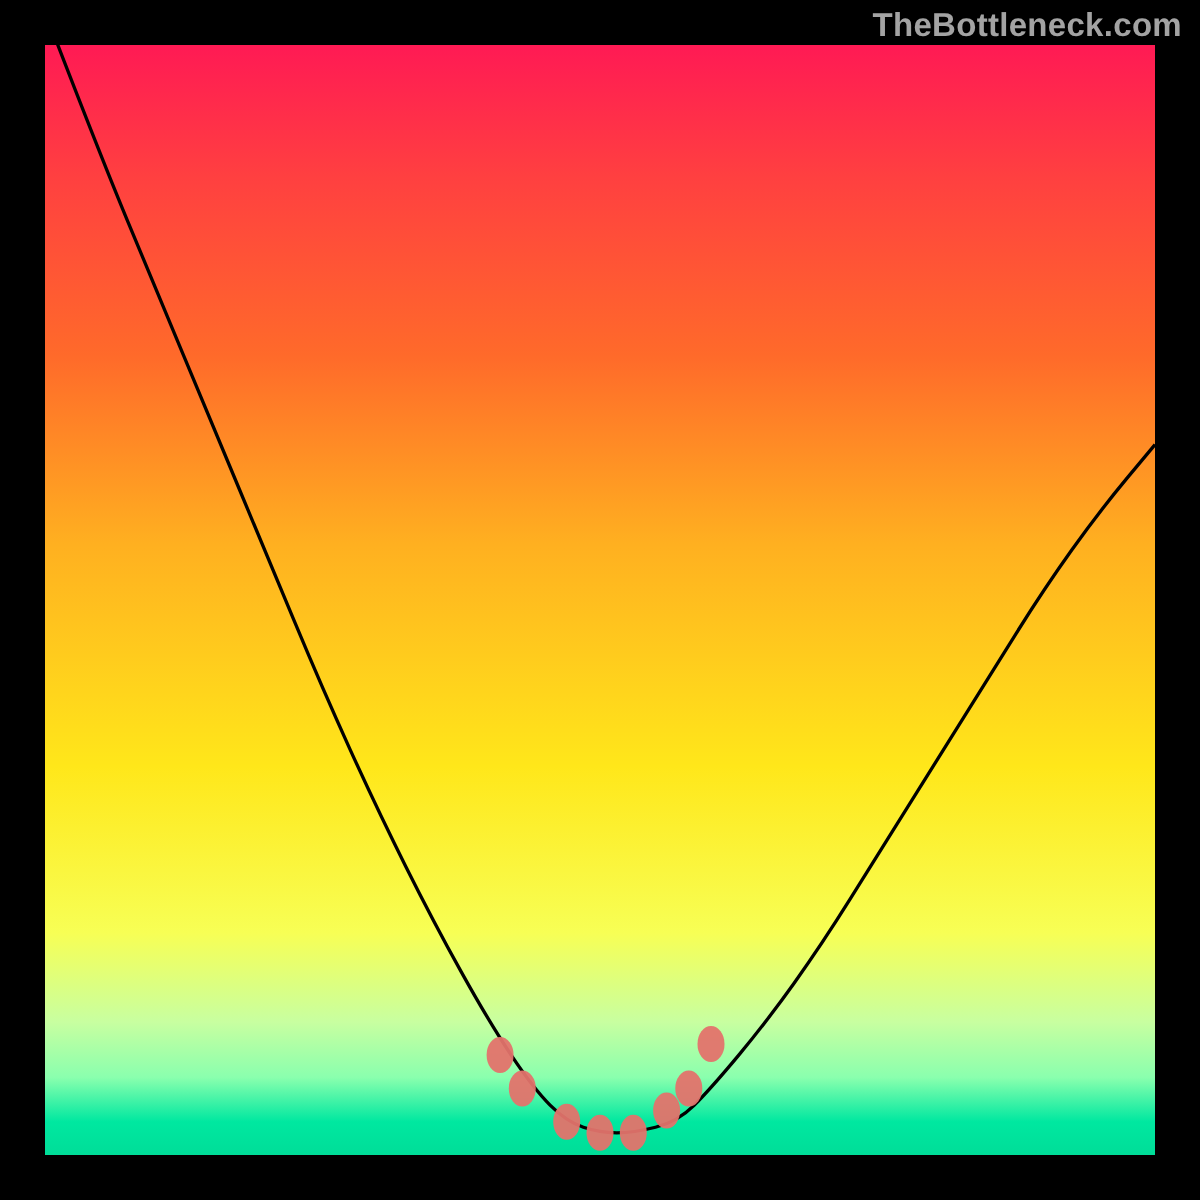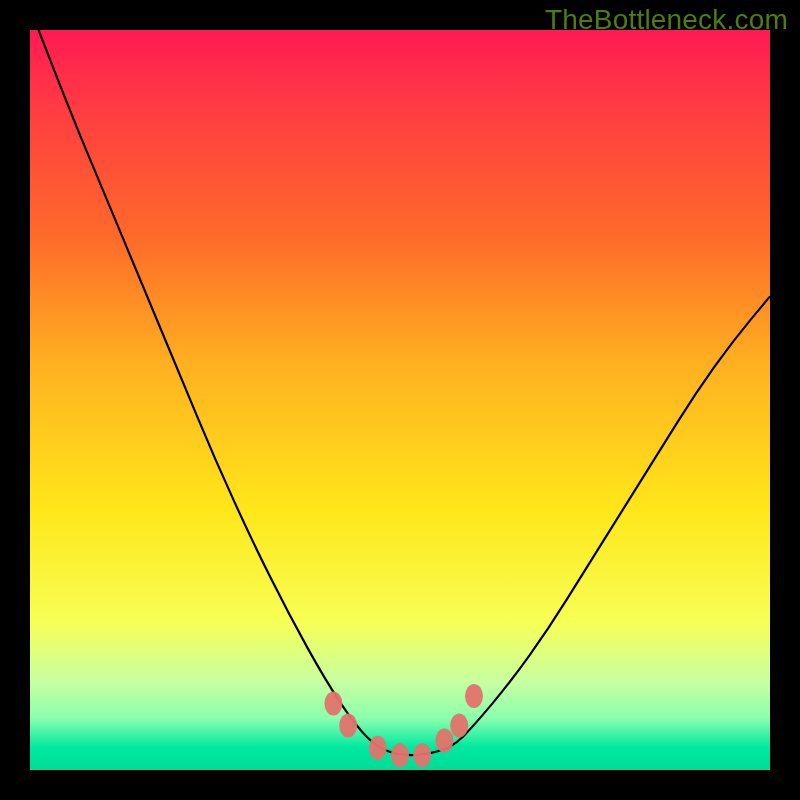--- a/index.html
+++ b/index.html
@@ -36,23 +36,23 @@
       #8affae 93%,
       #00e8a0 97%,
       #00dd98 100%
     );
   }
   .watermark {
     position: absolute;
     top: 4px;
     right: 12px;
     font-family: Arial, Helvetica, sans-serif;
-    font-size: 28px;
-    font-weight: normal;
-    color: #4d7c0f;
+    font-size: 22px;
+    font-weight: bold;
+    color: #a3a3a3;
     letter-spacing: 0.2px;
     white-space: nowrap;
   }
   svg.curve {
     position: absolute;
     top: 0;
     left: 0;
     width: 740px;
     height: 740px;
   }

